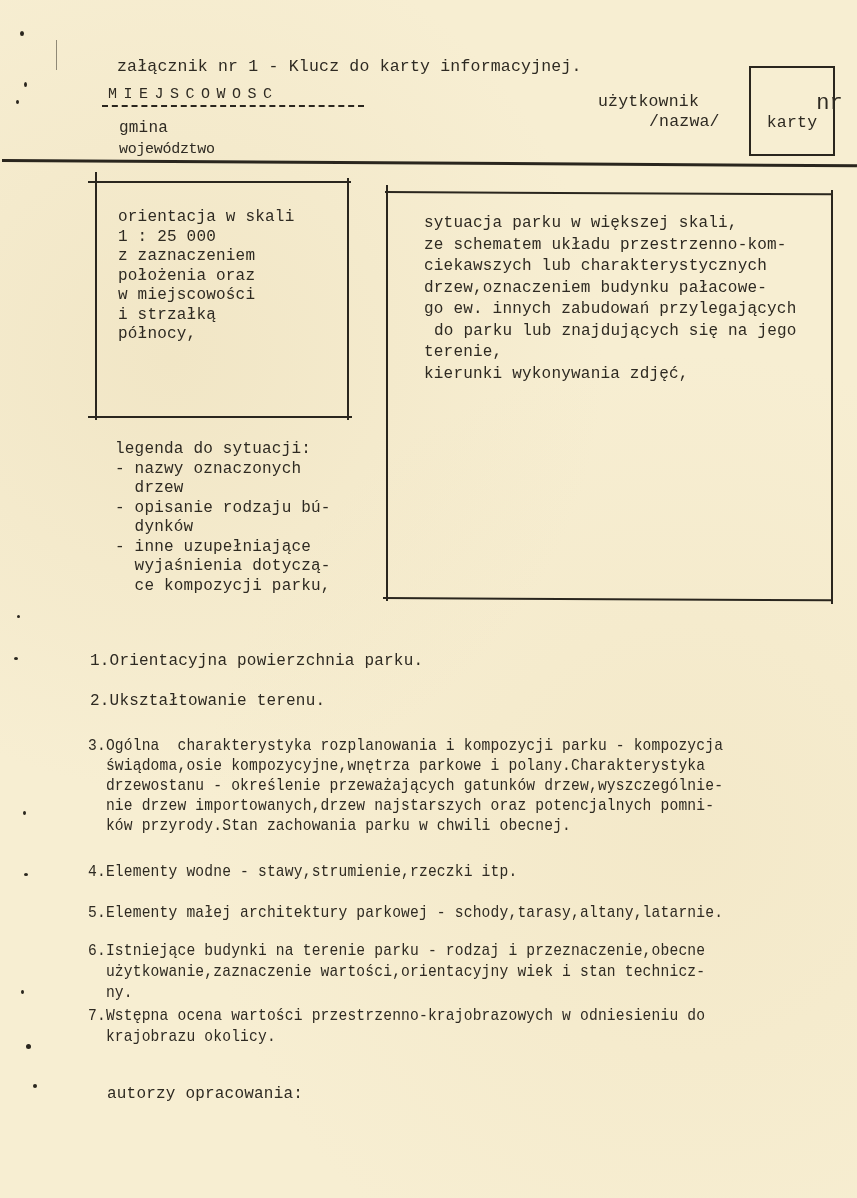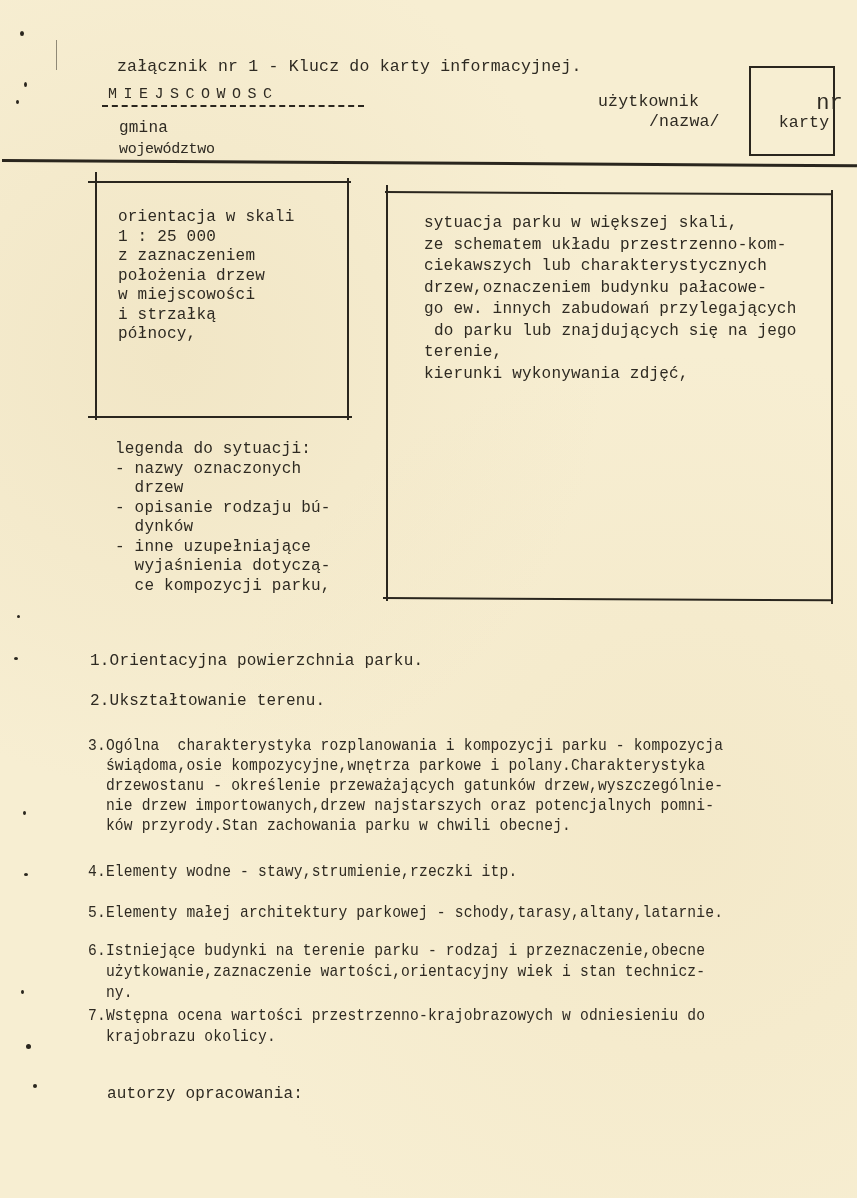--- a/index.html
+++ b/index.html
@@ -63,35 +63,35 @@
   <div class="dashes" style="left:102px; top:105px; width:262px;"></div>
 
   <div class="abs tw" style="left:119px; top:119px;">gmina</div>
   <div class="abs tw" style="left:119px; top:140px; font-size:15px; letter-spacing:-0.3px;">województwo</div>
 
   <div class="abs tw" style="left:598px; top:92px; font-size:16.5px;">użytkownik</div>
   <div class="abs tw" style="left:617px; top:112px; font-size:16.5px;margin-left:32px;">/nazwa/</div>
 
   <div class="abs" style="left:749px; top:66px; width:86px; height:90px; border:2.5px solid #2a261e; box-sizing:border-box;">
     <div class="abs tw" style="left:10px; width:100%; top:26px; text-align:right; font-size:22px;">nr</div>
-    <div class="abs tw" style="left:12px; width:100%; top:45px; text-align:center; font-size:16.5px;">karty</div>
+    <div class="abs tw" style="left:0; width:100%; top:45px; text-align:center; font-size:16.5px;">karty</div>
   </div>
 
   <div class="hr" style="left:2px; top:159px; width:855px; height:3px; transform:rotate(0.35deg); transform-origin:left center;"></div>
 
   <div class="hr" style="left:88px; top:181px; width:263px; height:2px;"></div>
   <div class="hr" style="left:88px; top:416px; width:264px; height:2px;"></div>
   <div class="vr" style="left:95px; top:172px; width:2px; height:248px;"></div>
   <div class="vr" style="left:347px; top:178px; width:2px; height:242px;"></div>
 
   <div class="abs" style="left:118px; top:208px;">
     <div class="tw">orientacja w skali</div>
     <div class="tw">1 : 25 000</div>
     <div class="tw">z zaznaczeniem</div>
-    <div class="tw">położenia drzew</div>
+    <div class="tw">położenia oraz</div>
     <div class="tw">w miejscowości</div>
     <div class="tw">i strzałką</div>
     <div class="tw">północy,</div>
   </div>
 
   <div class="abs" style="left:115px; top:440px;">
     <div class="tw">legenda do sytuacji:</div>
     <div class="tw">- nazwy oznaczonych</div>
     <div class="tw">  drzew</div>
     <div class="tw">- opisanie rodzaju bú-</div>

